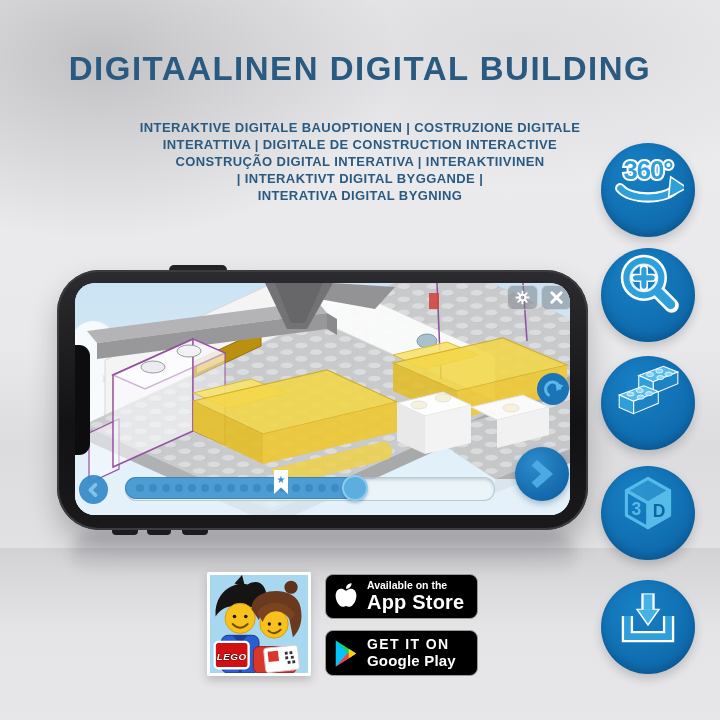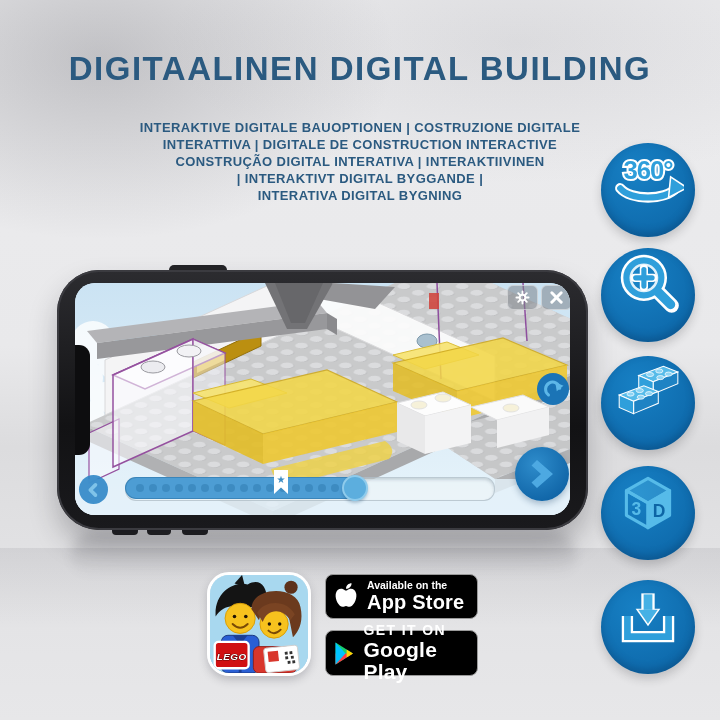--- a/index.html
+++ b/index.html
@@ -51,31 +51,31 @@
   .p-handle{position:absolute;left:267px;top:192px;width:26px;height:26px;border-radius:50%;
     background:#5caede;border:2px solid #8ecbec;box-sizing:border-box;box-shadow:0 2px 3px rgba(30,80,120,.3);}
   
   .feature-circle{position:absolute;left:601px;width:94px;height:94px;border-radius:50%;
     background:radial-gradient(circle at 38% 30%,#1780c4,#0f6cae 68%,#0b5f9e);
     box-shadow:0 5px 10px rgba(40,40,45,.20), inset 0 -4px 8px rgba(5,45,85,.30);
     display:flex;justify-content:center;}
   .fc1{top:143px;} .fc2{top:248px;} .fc3{top:356px;} .fc4{top:466px;} .fc5{top:580px;}
   .feature-circle svg{width:72px;height:72px;}
   
-  .app-icon{position:absolute;left:207px;top:572px;width:104px;height:104px;border-radius:22px;
+  .app-icon{position:absolute;left:207px;top:572px;width:104px;height:104px;border-radius:2px;
     border:3px solid #fff;box-sizing:border-box;overflow:hidden;box-shadow:0 4px 8px rgba(60,60,70,.25);}
   .badge{position:absolute;left:325px;width:153px;background:#000;border:1px solid #9a9a9a;
     border-radius:8px;display:flex;align-items:center;box-sizing:border-box;padding:4px 8px;gap:9px;color:#fff;}
   .badge-appstore{top:574px;height:45px;}
   .badge-googleplay{top:630px;height:46px;}
   .badge .txt{display:flex;flex-direction:column;justify-content:center;line-height:1.05;}
   .badge-appstore .l1{font-size:10.5px;font-weight:bold;}
   .badge-appstore .l2{font-size:20px;font-weight:bold;letter-spacing:.2px;margin-top:1px;}
   .badge-googleplay .l1{font-size:14px;font-weight:bold;letter-spacing:1.4px;}
-  .badge-googleplay .l2{font-size:21px;font-weight:bold;letter-spacing:.2px;margin-top:2px;}
+  .badge-googleplay .l2{font-size:15px;font-weight:bold;letter-spacing:.2px;margin-top:2px;}
 </style>
 </head>
 <body>
 
 <div class="stage">
   <div class="floor-band"></div>
 
   <div class="title">DIGITAALINEN DIGITAL BUILDING</div>
 
   <div class="subtitle">

